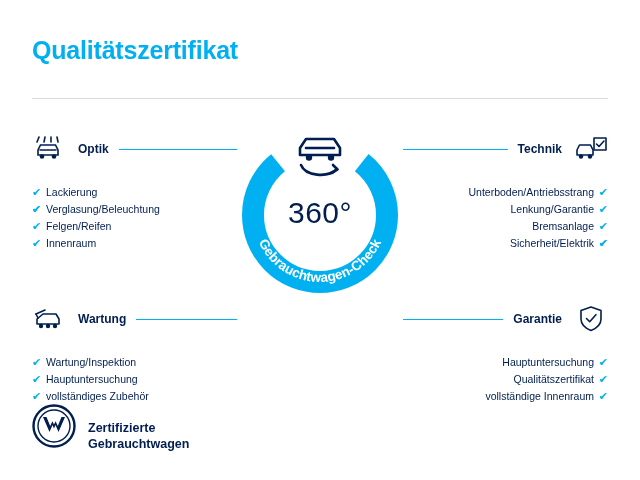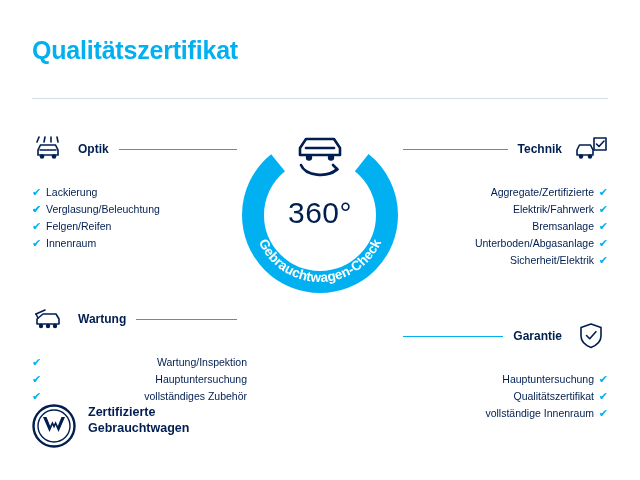--- a/index.html
+++ b/index.html
@@ -47,21 +47,21 @@
   }
   .col-right {
     position: absolute;
     left: 393px;
     top: 128px;
     width: 215px;
     text-align: right;
   }
 
   .block { position: relative; }
-  .block + .block { margin-top: 46px; text-align: right; }
+  .block + .block { margin-top: 46px; }
 
   .block-head {
     display: flex;
     align-items: center;
     height: 42px;
   }
   .col-right .block-head { flex-direction: row-reverse; }
 
   .head-label {
     font-size: 12px;
@@ -132,21 +132,21 @@
     color: #001e50;
     letter-spacing: 0.5px;
   }
 
   
   .footer {
     position: absolute;
     left: 32px;
     top: 404px;
     display: flex;
-    align-items: flex-start;
+    align-items: flex-end;
   }
   .footer-text {
     margin-left: 12px;
     font-size: 12.5px;
     font-weight: bold;
     line-height: 16px;
     color: #001e50;
   }
 </style>
 </head>
@@ -225,24 +225,24 @@
               <path d="M22.5 10 l2.5 2.5 l5 -5.5"></path>
             </g>
             <circle cx="7" cy="22.5" r="2.2" fill="#001e50"></circle>
             <circle cx="16" cy="22.5" r="2.2" fill="#001e50"></circle>
           </svg>
         </div>
         <div class="head-label">Technik</div>
         <div class="head-rule"></div>
       </div>
       <ul class="list">
-        <li><span>Aggregate/Zertifizierte</span><span class="check">✔</span></li>
-        <li><span>Elektrik/Fahrwerk</span><span class="check">✔</span></li>
+        <li><span>Unterboden/Antriebsstrang</span><span class="check">✔</span></li>
+        <li><span>Lenkung/Garantie</span><span class="check">✔</span></li>
         <li><span>Bremsanlage</span><span class="check">✔</span></li>
-        <li><span>Unterboden/Abgasanlage</span><span class="check">✔</span></li>
+        <li><span class="check">✔</span></li>
         <li><span>Sicherheit/Elektrik</span><span class="check">✔</span></li>
       </ul>
     </div>
 
     <div class="block">
       <div class="block-head">
         <div class="icon-box">
           <svg width="34" height="30" viewBox="0 0 34 30">
             <g fill="none" stroke="#001e50" stroke-width="1.6" stroke-linecap="round" stroke-linejoin="round">
               <path d="M17 3 L27 6.5 V15 c0 6 -5 9.5 -10 11.5 C12 24.5 7 21 7 15 V6.5 z"></path>

